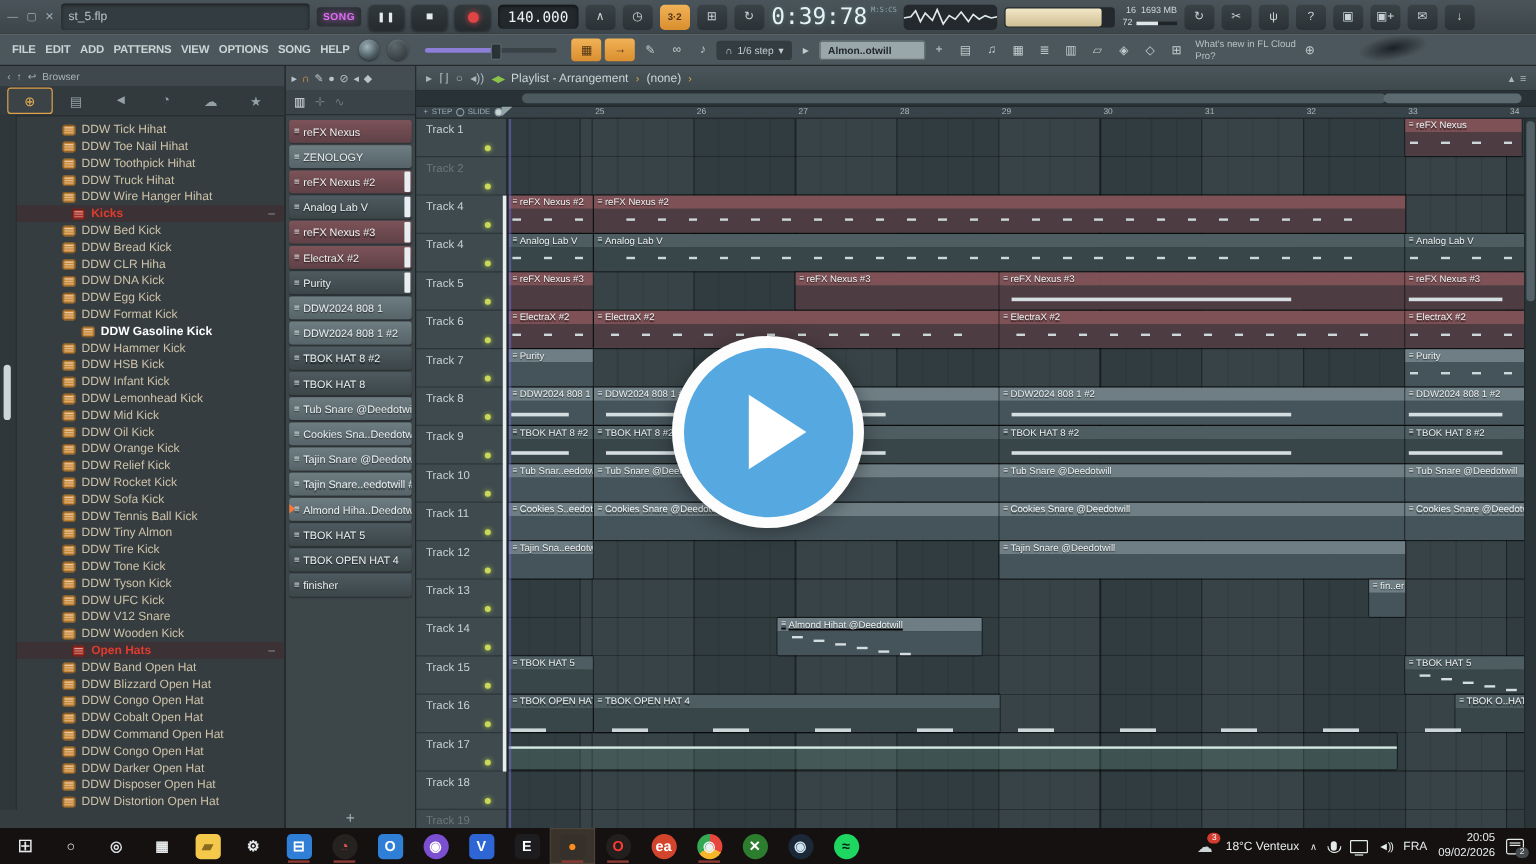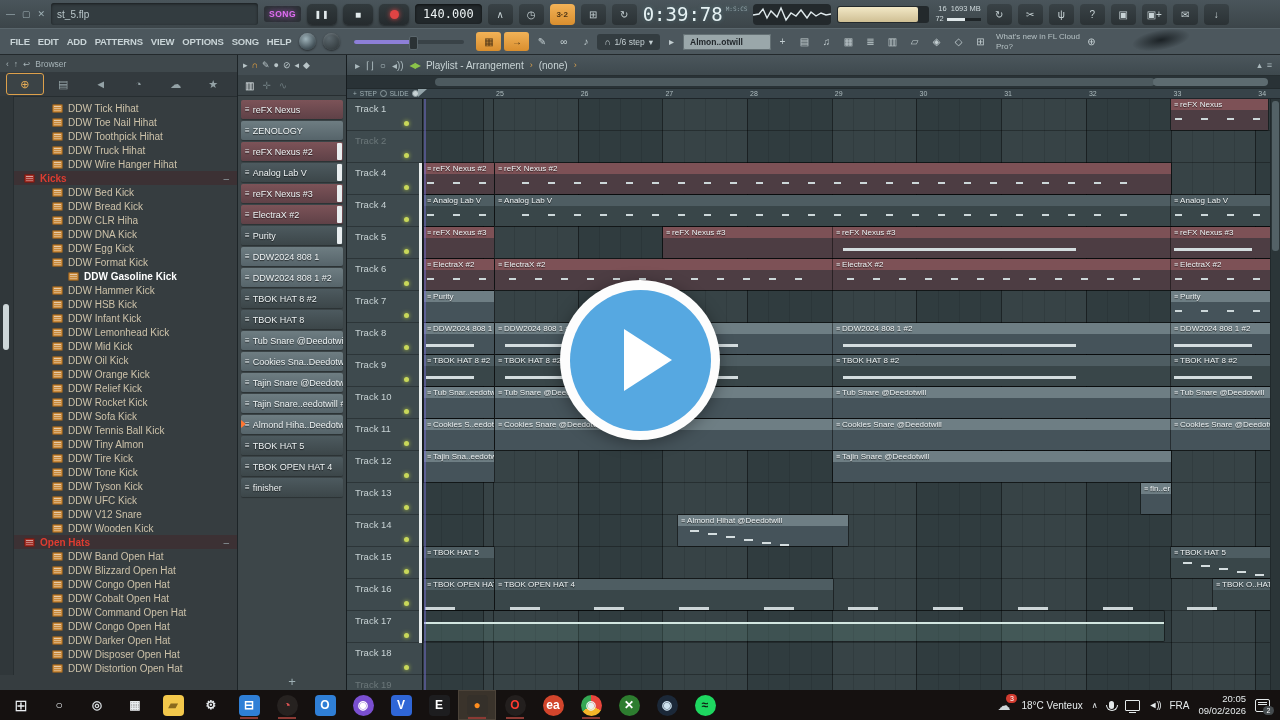--- a/index.html
+++ b/index.html
@@ -59,21 +59,21 @@
   .b-tab{flex:1;display:grid;place-items:center;color:#94a2a6;font-size:11px;height:20px;border-radius:3px}
   .b-tab.active{border:1px solid #dda04b;color:#e8ad56;background:#3b4346}
   .b-gutter{position:absolute;left:0;top:41px;bottom:15px;width:13px;background:#30373a;border-right:1px solid #272e31}
   .b-gutter i{position:absolute;left:3px;top:208px;width:6px;height:46px;background:#cdd6d8;border-radius:3px}
   .b-list{flex:1;overflow:hidden;padding-top:4px}
   .b-item{height:14px;display:flex;align-items:center;gap:5px;padding-left:52px;font-size:10px;color:#cdc2a9;white-space:nowrap}
   .b-item .ic{flex:0 0 11px;width:11px;height:9px;background:#c98a3c;border-radius:2px;
     box-shadow:inset 0 0 0 1px rgba(0,0,0,.35);position:relative}
   .b-item .ic::after{content:"";position:absolute;left:2px;right:2px;top:2px;height:1px;background:rgba(255,255,255,.55);
     box-shadow:0 2px 0 rgba(255,255,255,.4),0 4px 0 rgba(255,255,255,.3)}
-  .b-item.section{padding-left:24px;background:#3c3134;color:#df3c30;font-weight:bold}
+  .b-item.section{padding-left:60px;background:#3c3134;color:#df3c30;font-weight:bold}
   .b-item.section .ic{background:#a32f26}
   .b-item.section .collapse{margin-left:auto;margin-right:8px;color:#909da1;font-weight:normal}
   .b-item.selected{padding-left:68px;color:#ffffff;font-weight:bold}
   .b-tags{height:15px;background:#2f3639;display:flex;align-items:center;gap:4px;padding:0 4px;border-top:1px solid #21272a}
   .tags-chip{background:#454f53;color:#cfd9db;font-size:8px;padding:1px 5px;border-radius:2px}
   .tags-input{flex:1;height:9px;background:#262c2f;border-radius:2px}
   .b-tags .fico{color:#97a5a9;font-size:9px}
   .b-tags .fico.orange{color:#e8a33f}
   
   .patterns{width:108px;background:#3d4649;border-right:1px solid #171d20;display:flex;flex-direction:column}
@@ -934,21 +934,21 @@
             </div>
             <div class="body" data-name="clip-preview"></div>
           </div>
           <div class="clip c-gray" data-name="pattern-clip" style="left: 718px; width: 30px; top: 384px;">
             <div class="lbl" data-name="clip-label-strip">
               <span class="hic" data-name="clip-icon">≡</span>
               <span data-name="clip-name">fin..er</span>
             </div>
             <div class="body" data-name="clip-preview"></div>
           </div>
-          <div class="clip c-gray desc" data-name="pattern-clip" style="left: 255px; width: 170px; top: 416px;">
+          <div class="clip c-gray desc" data-name="pattern-clip" style="left: 225px; width: 170px; top: 416px; text-decoration: underline;">
             <div class="lbl" data-name="clip-label-strip">
               <span class="hic" data-name="clip-icon">≡</span>
               <span data-name="clip-name">Almond Hihat @Deedotwill</span>
             </div>
             <div class="body" data-name="clip-preview"></div>
           </div>
           <div class="clip c-dark" data-name="pattern-clip" style="left: 1px; width: 70px; top: 448px;">
             <div class="lbl" data-name="clip-label-strip">
               <span class="hic" data-name="clip-icon">≡</span>
               <span data-name="clip-name">TBOK HAT 5</span>

